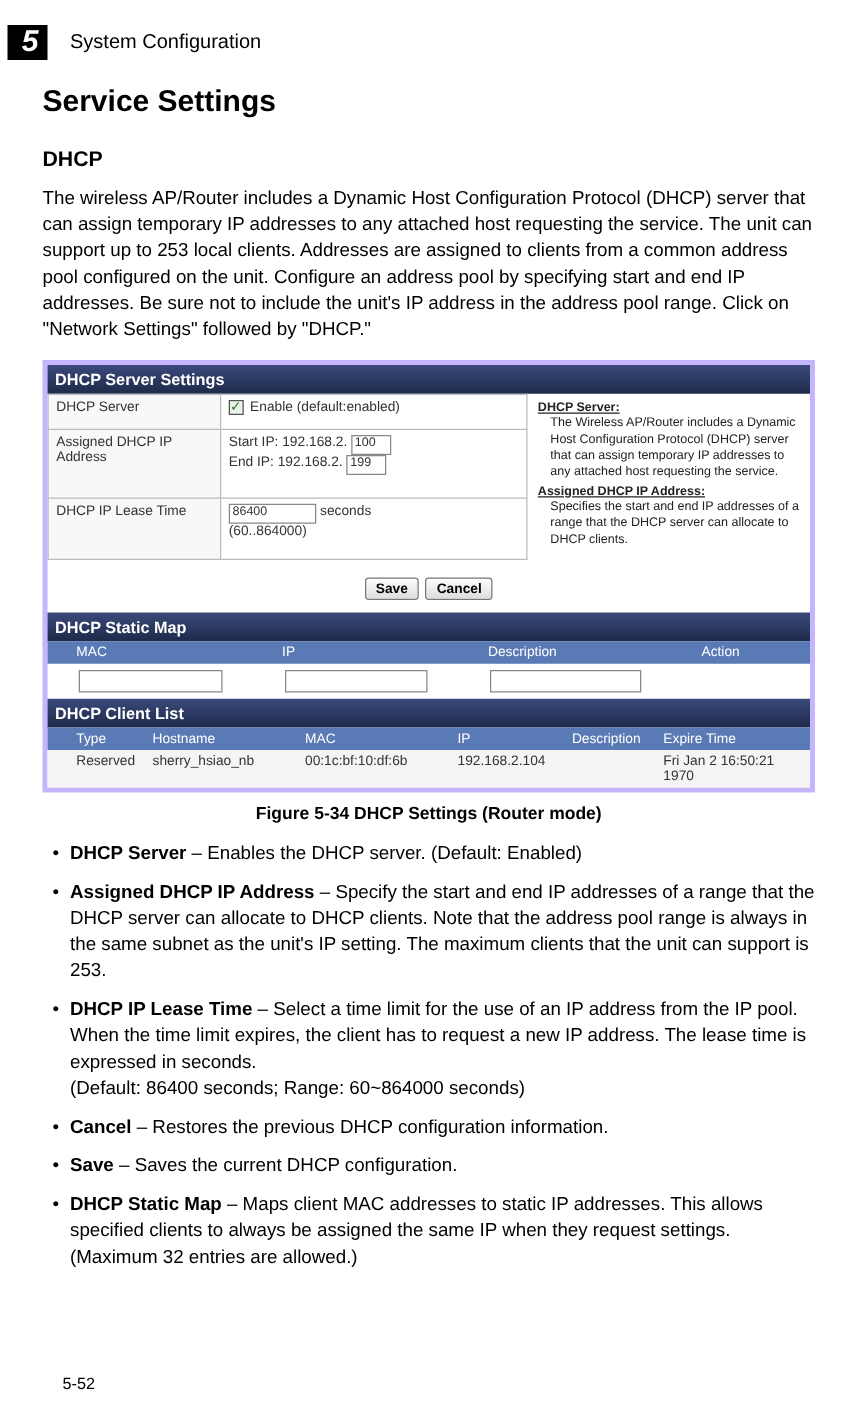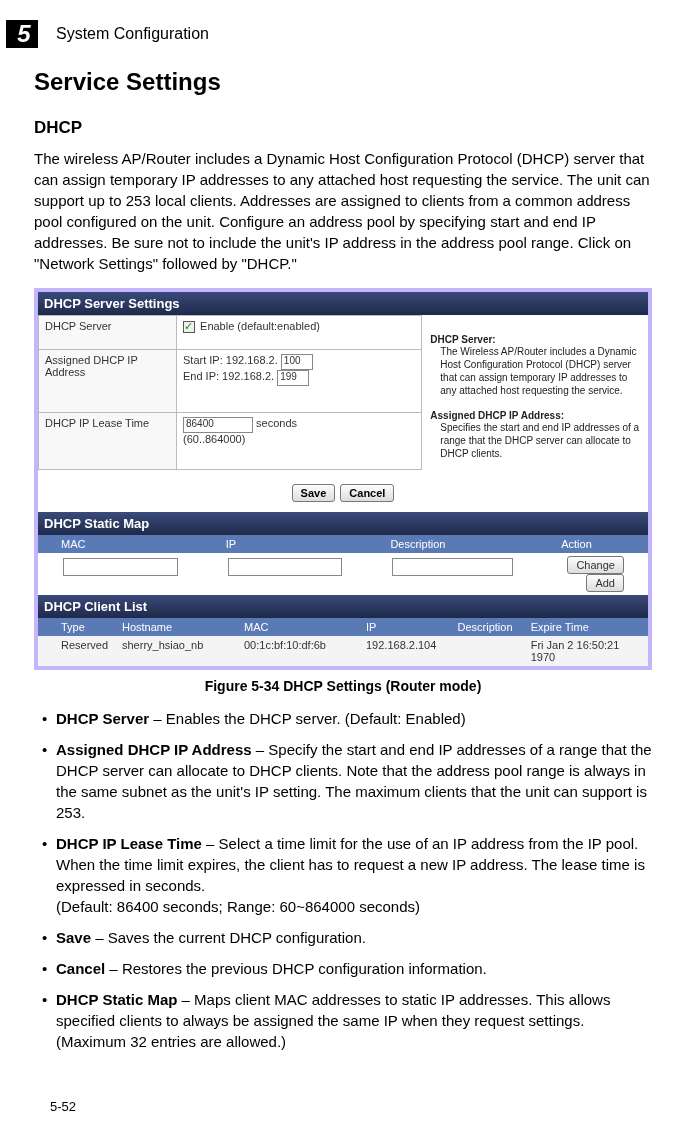--- a/index.html
+++ b/index.html
@@ -31,21 +31,21 @@
       padding: 4px 6px; font-size: 13px;
     }
     .panel-body { display: flex; }
     .settings-table { border-collapse: collapse; width: 63%; }
     .settings-table td {
       border: 1px solid #bbb; padding: 4px 6px; vertical-align: top;
       font-size: 11px; color: #333;
     }
     .settings-table td:first-child { width: 36%; background: #f8f8f8; }
     .help-panel { width: 37%; padding: 6px 8px; font-size: 10px; color: #222; }
-    .help-panel .hb { font-weight: bold; display: block; margin-top: 13px; }
+    .help-panel .hb { font-weight: bold; display: block; margin-top: 0; text-decoration: underline; }
     .help-panel p { margin-left: 10px; line-height: 1.3; margin-bottom: 4px; }
     .mini-input {
       width: 32px; height: 16px; border: 1px solid #888; font-size: 10px;
       display: inline-block; text-align: left; padding: 0 2px; background: #fff;
     }
     .wide-input { width: 70px; }
     .cb { display: inline-block; width: 12px; height: 12px; border: 1px solid #555;
           background: #eaf3ea; position: relative; margin-right: 2px; vertical-align: middle; }
     .cb::after { content: "✓"; color: #2a7a2a; font-size: 11px; position: absolute;
                  top: -2px; left: 0; }
@@ -130,24 +130,20 @@
   <div class="grid-row">
     <div style="width:27%">
         <div class="thin-input"></div>
       </div>
     <div style="width:27%">
         <div class="thin-input"></div>
       </div>
     <div style="width:28%">
         <div class="thin-input"></div>
       </div>
-    <div style="width:18%; text-align:right; padding-top:3px;">
-      <span class="btn">Change</span>
-      <span class="btn">Add</span>
-    </div>
   </div>
   <div class="panel-title">DHCP Client List</div>
   <div class="grid-header">
     <div style="width:10%">Type</div>
     <div style="width:20%">Hostname</div>
     <div style="width:20%">MAC</div>
     <div style="width:15%">IP</div>
     <div style="width:12%">Description</div>
     <div style="width:23%">Expire Time</div>
   </div>
@@ -161,18 +157,18 @@
   </div>
 </div>
 
 <div class="figure-caption">Figure 5-34  DHCP Settings (Router mode)</div>
 
 <ul class="desc-list">
   <li><span class="term">DHCP Server</span><span> – Enables the DHCP server. (Default: Enabled)</span></li>
   <li><span class="term">Assigned DHCP IP Address</span><span> – Specify the start and end IP addresses of a range that the DHCP server can allocate to DHCP clients. Note that the address pool range is always in the same subnet as the unit's IP setting. The maximum clients that the unit can support is 253.</span></li>
   <li><span class="term">DHCP IP Lease Time</span><span style="white-space:pre-line"> – Select a time limit for the use of an IP address from the IP pool. When the time limit expires, the client has to request a new IP address. The lease time is expressed in seconds.
 (Default: 86400 seconds; Range: 60~864000 seconds)</span></li>
+  <li><span class="term">Cancel</span><span> – Restores the previous DHCP configuration information.</span></li>
   <li><span class="term">Save</span><span> – Saves the current DHCP configuration.</span></li>
-  <li><span class="term">Cancel</span><span> – Restores the previous DHCP configuration information.</span></li>
   <li><span class="term">DHCP Static Map</span><span> – Maps client MAC addresses to static IP addresses. This allows specified clients to always be assigned the same IP when they request settings. (Maximum 32 entries are allowed.)</span></li>
 </ul>
 
 <div class="page-num">5-52</div>
 
 </body></html>

